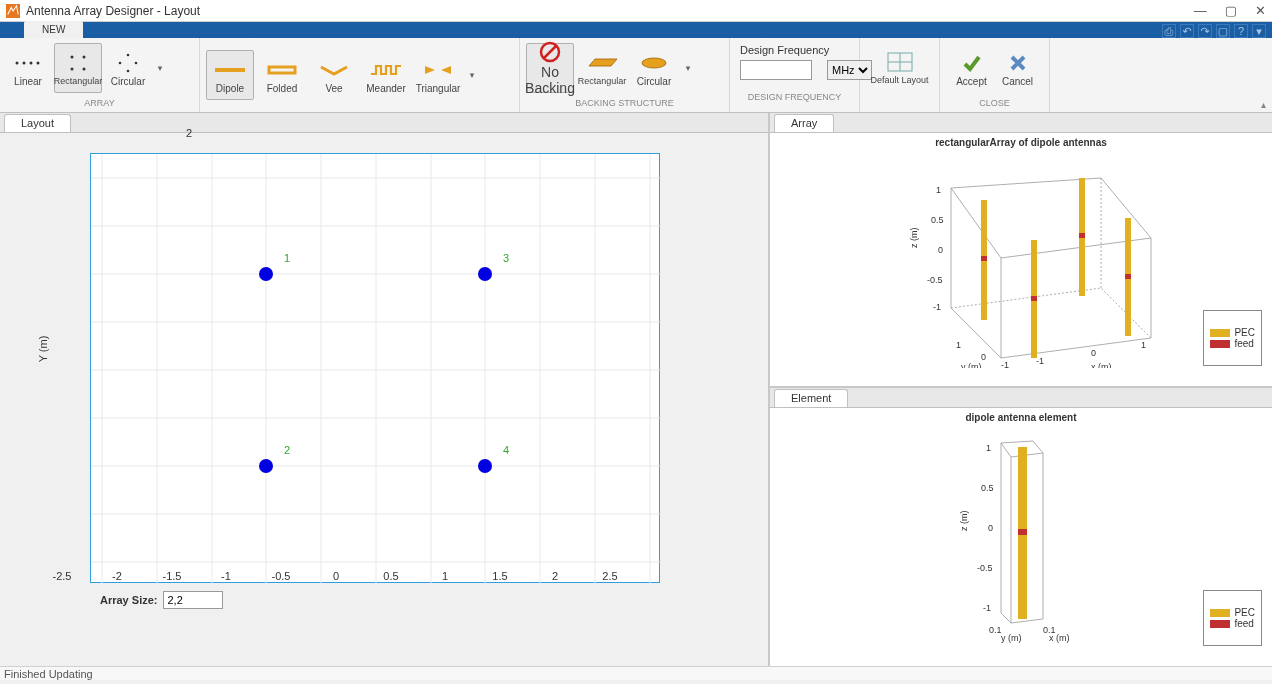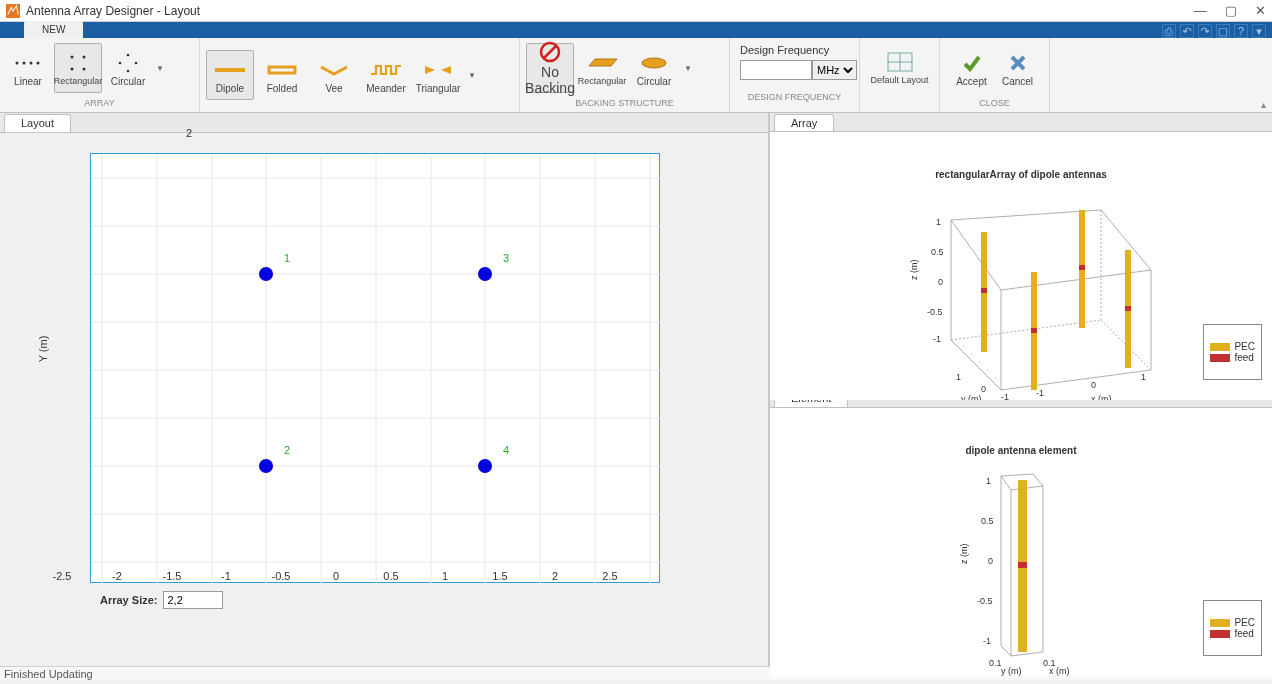--- a/index.html
+++ b/index.html
@@ -20,21 +20,21 @@
 .ribbon-group .items { flex: 1; display: flex; align-items: center; padding: 4px 6px; gap: 4px; }
 .ribbon-group .group-label { text-align: center; font-size: 9px; color: #888; padding-bottom: 2px; height: 14px; }
 .ribbon-btn { display: flex; flex-direction: column; align-items: center; justify-content: center; width: 48px; height: 50px; border: 1px solid transparent; border-radius: 2px; cursor: default; font-size: 10px; color: #444; text-align: center; }
 .ribbon-btn.sel { background: #e8e8e8; border: 1px solid #b0b0b0; }
 .ribbon-btn.slim { width: 44px; }
 .ribbon-btn .icon-area { height: 26px; display: flex; align-items: center; justify-content: center; }
 .dropdown-caret { width: 12px; display: flex; align-items: center; justify-content: center; color: #666; font-size: 9px; }
 .freq-group { padding: 6px 10px; }
 .freq-row { display: flex; align-items: center; margin-top: 4px; }
 .freq-row input { width: 72px; height: 20px; border: 1px solid #999; font-size: 11px; padding: 0 3px; }
-.freq-row select { height: 20px; border: 1px solid #999; font-size: 11px; margin-left: 0; }
+.freq-row select { height: 20px; border: 1px solid #999; font-size: 11px; margin-left: 15px; }
 .close-group .ribbon-btn { width: 42px; }
 .collapse-ribbon { position: absolute; right: 6px; bottom: 2px; font-size: 10px; color: #888; }
 
 .workspace { display: flex; height: 553px; }
 .left-pane { width: 770px; border-right: 2px solid #c8c8c8; display: flex; flex-direction: column; background: #f0f0f0; }
 .pane-tab { display: flex; background: #e8e8e8; border-bottom: 1px solid #c0c0c0; height: 20px; }
 .pane-tab .tab-item { background: #fff; border: 1px solid #c0c0c0; border-bottom: none; padding: 2px 16px; font-size: 11px; border-radius: 3px 3px 0 0; margin-left: 4px; margin-top: 1px; }
 .plot-area { flex: 1; background: #f0f0f0; position: relative; padding: 20px 20px 4px 40px; }
 .plot-frame { position: relative; width: 570px; height: 430px; border: 1.5px solid #2ca0dd; background: #fff; margin-left: 50px; }
 .plot-grid { position: absolute; inset: 0; }
@@ -44,21 +44,21 @@
 .ylabel { position: absolute; left: 30px; top: 210px; transform: rotate(-90deg); font-size: 11px; color: #333; }
 .ytick { position: absolute; right: 576px; font-size: 11px; color: #333; text-align: right; width: 40px; }
 .xtick { position: absolute; top: 437px; font-size: 11px; color: #333; text-align: center; width: 30px; }
 .array-size-row { display: flex; align-items: center; margin: 8px 0 0 60px; gap: 6px; font-size: 11px; }
 .array-size-row input { width: 60px; height: 18px; border: 1px solid #999; font-size: 11px; padding: 0 3px; }
 
 .right-pane { flex: 1; display: flex; flex-direction: column; }
 .right-top { height: 275px; border-bottom: 2px solid #c8c8c8; display: flex; flex-direction: column; }
 .right-bottom { flex: 1; display: flex; flex-direction: column; }
 .viz-area { flex: 1; background: #fff; position: relative; }
-.viz-title { text-align: center; font-size: 10px; font-weight: bold; padding-top: 4px; margin-top: 33px; }
+.viz-title { text-align: center; font-size: 10px; font-weight: bold; padding-top: 4px; }
 .legend-box { position: absolute; right: 10px; bottom: 20px; border: 1px solid #888; background: #fff; padding: 16px 6px; font-size: 10px; }
 .legend-row { display: flex; align-items: center; gap: 4px; }
 .legend-swatch { width: 20px; height: 8px; }
 
 .statusbar { height: 14px; background: #f8f8f8; border-top: 1px solid #d0d0d0; font-size: 11px; color: #555; padding-left: 4px; display: flex; align-items: center; }
 </style>
 </head>
 <body>
 
 <div class="titlebar">

